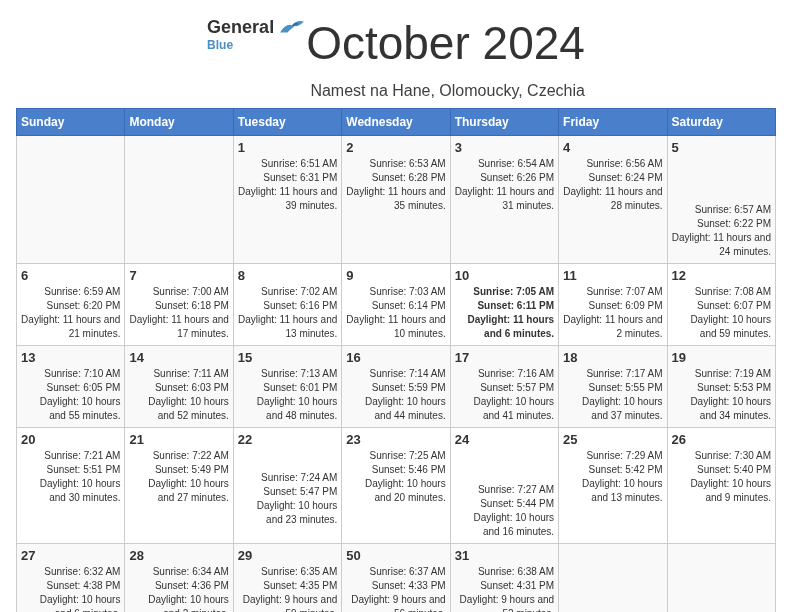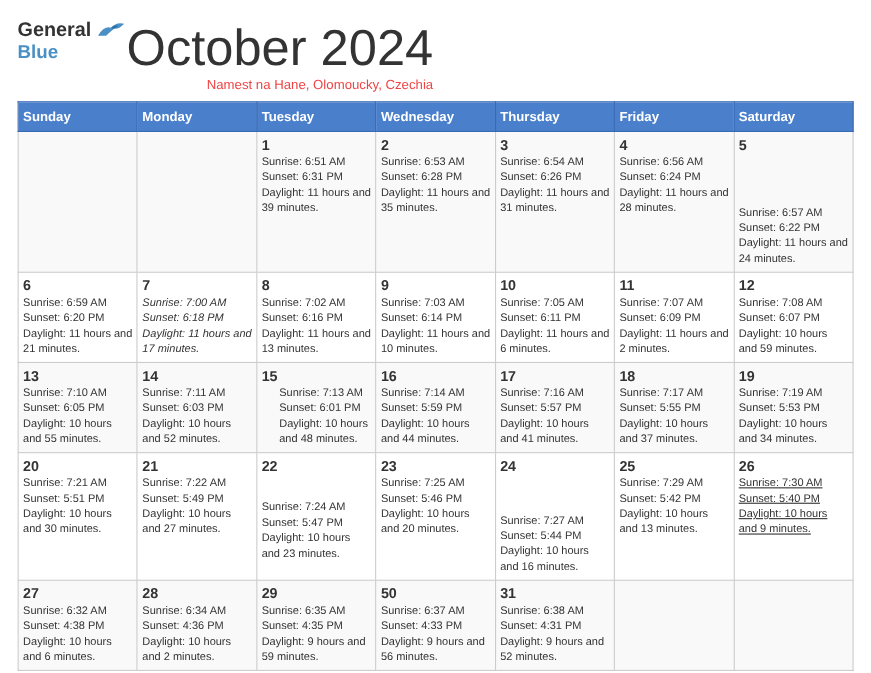--- a/index.html
+++ b/index.html
@@ -5,36 +5,36 @@
     * { box-sizing: border-box; margin: 0; padding: 0; }
     body {
       font-family: Arial, sans-serif;
       background: #fff;
       width: 792px;
       min-height: 612px;
       padding: 16px;
     }
     .header {
       display: flex;
-      justify-content: flex-start;
+      justify-content: center;
       align-items: flex-start;
       margin-bottom: 8px;
     }
     .logo {
       display: flex;
       flex-direction: column;
       align-items: flex-start;
     }
     .logo-general {
       font-size: 18px;
       font-weight: bold;
       color: #333;
     }
     .logo-blue {
-      font-size: 17px;
+      font-size: 12px;
       font-weight: bold;
       color: #4a90c4;
     }
     .logo-bird {
       width: 28px;
       height: 22px;
       margin-left: 4px;
     }
     .logo-row {
       display: flex;
@@ -42,22 +42,23 @@
     }
     .title-area {
       text-align: right;
     }
     .month-title {
       font-size: 46px;
       color: #333;
       font-weight: normal;
     }
     .subtitle {
-      font-size: 12px;
-      color: #ef4444;
+      font-size: 16px;
+      color: #404040;
+      margin-top: 12px;
     }
     table {
       width: 100%;
       border-collapse: collapse;
       font-size: 11px;
       border-radius: 19px;
     }
     thead th {
       background-color: #4a7fcb;
       color: white;
@@ -78,20 +79,21 @@
       font-size: 13px;
       font-weight: bold;
       color: #333;
       display: block;
       margin-bottom: 2px;
     }
     .day-info {
       font-size: 10px;
       color: #333;
       line-height: 1.4;
+      text-align: right;
     }
     tr:nth-child(odd) td {
       background-color: #f9f9f9;
     }
     tr:nth-child(even) td {
       background-color: #ffffff;
     }
     td.empty {
       background-color: #f0f0f0;
     }
@@ -165,39 +167,39 @@
       </tr>
       <tr>
         <td>
           <span class="day-num">6</span>
           <div class="day-info" style="white-space: pre-line;">Sunrise: 6:59 AM
 Sunset: 6:20 PM
 Daylight: 11 hours and 21 minutes.</div>
         </td>
         <td>
           <span class="day-num">7</span>
-          <div class="day-info" style="white-space: pre-line; font-style: italic;">Sunrise: 7:00 AM
+          <div class="day-info" style="white-space: pre-line;">Sunrise: 7:00 AM
 Sunset: 6:18 PM
 Daylight: 11 hours and 17 minutes.</div>
         </td>
         <td>
           <span class="day-num">8</span>
           <div class="day-info" style="white-space: pre-line;">Sunrise: 7:02 AM
 Sunset: 6:16 PM
 Daylight: 11 hours and 13 minutes.</div>
         </td>
         <td>
           <span class="day-num">9</span>
           <div class="day-info" style="white-space: pre-line;">Sunrise: 7:03 AM
 Sunset: 6:14 PM
 Daylight: 11 hours and 10 minutes.</div>
         </td>
         <td>
           <span class="day-num">10</span>
-          <div class="day-info" style="white-space: pre-line;">Sunrise: 7:05 AM
+          <div class="day-info" style="white-space: pre-line; font-weight: bold;">Sunrise: 7:05 AM
 Sunset: 6:11 PM
 Daylight: 11 hours and 6 minutes.</div>
         </td>
         <td>
           <span class="day-num">11</span>
           <div class="day-info" style="white-space: pre-line;">Sunrise: 7:07 AM
 Sunset: 6:09 PM
 Daylight: 11 hours and 2 minutes.</div>
         </td>
         <td>
@@ -283,21 +285,21 @@
 Daylight: 10 hours and 16 minutes.</div>
         </td>
         <td>
           <span class="day-num">25</span>
           <div class="day-info" style="white-space: pre-line;">Sunrise: 7:29 AM
 Sunset: 5:42 PM
 Daylight: 10 hours and 13 minutes.</div>
         </td>
         <td>
           <span class="day-num">26</span>
-          <div class="day-info" style="white-space: pre-line; text-decoration: underline;">Sunrise: 7:30 AM
+          <div class="day-info" style="white-space: pre-line;">Sunrise: 7:30 AM
 Sunset: 5:40 PM
 Daylight: 10 hours and 9 minutes.</div>
         </td>
       </tr>
       <tr>
         <td>
           <span class="day-num">27</span>
           <div class="day-info" style="white-space: pre-line;">Sunrise: 6:32 AM
 Sunset: 4:38 PM
 Daylight: 10 hours and 6 minutes.</div>

